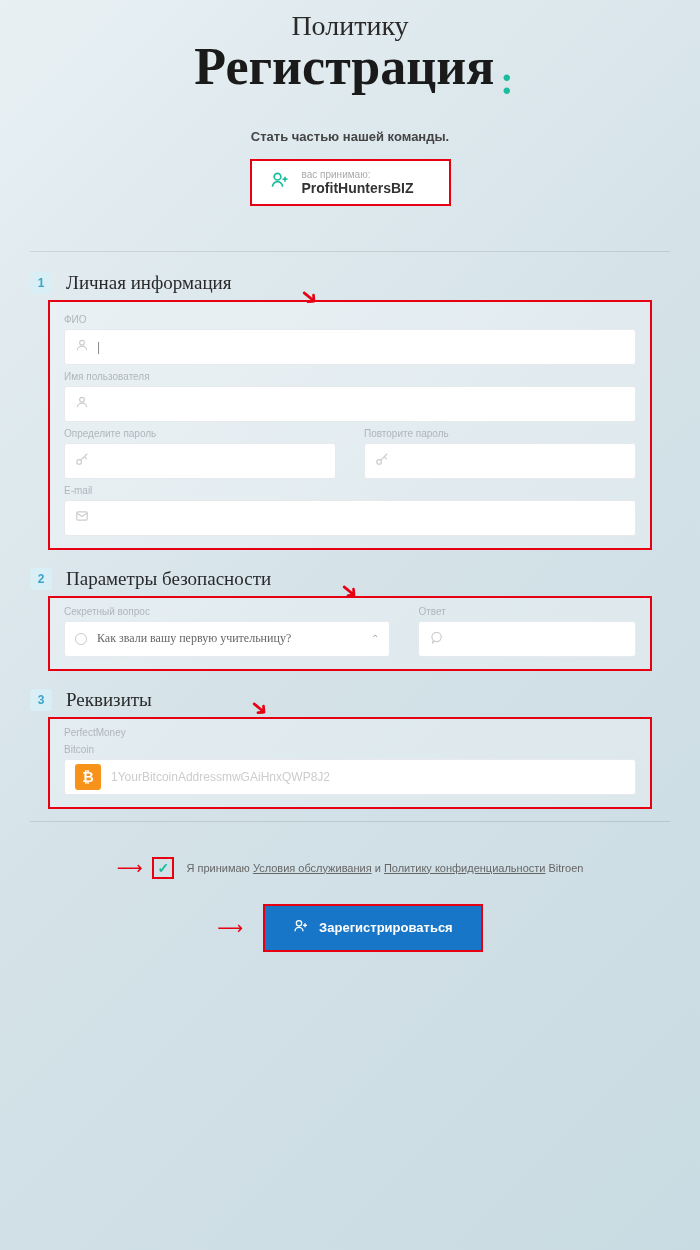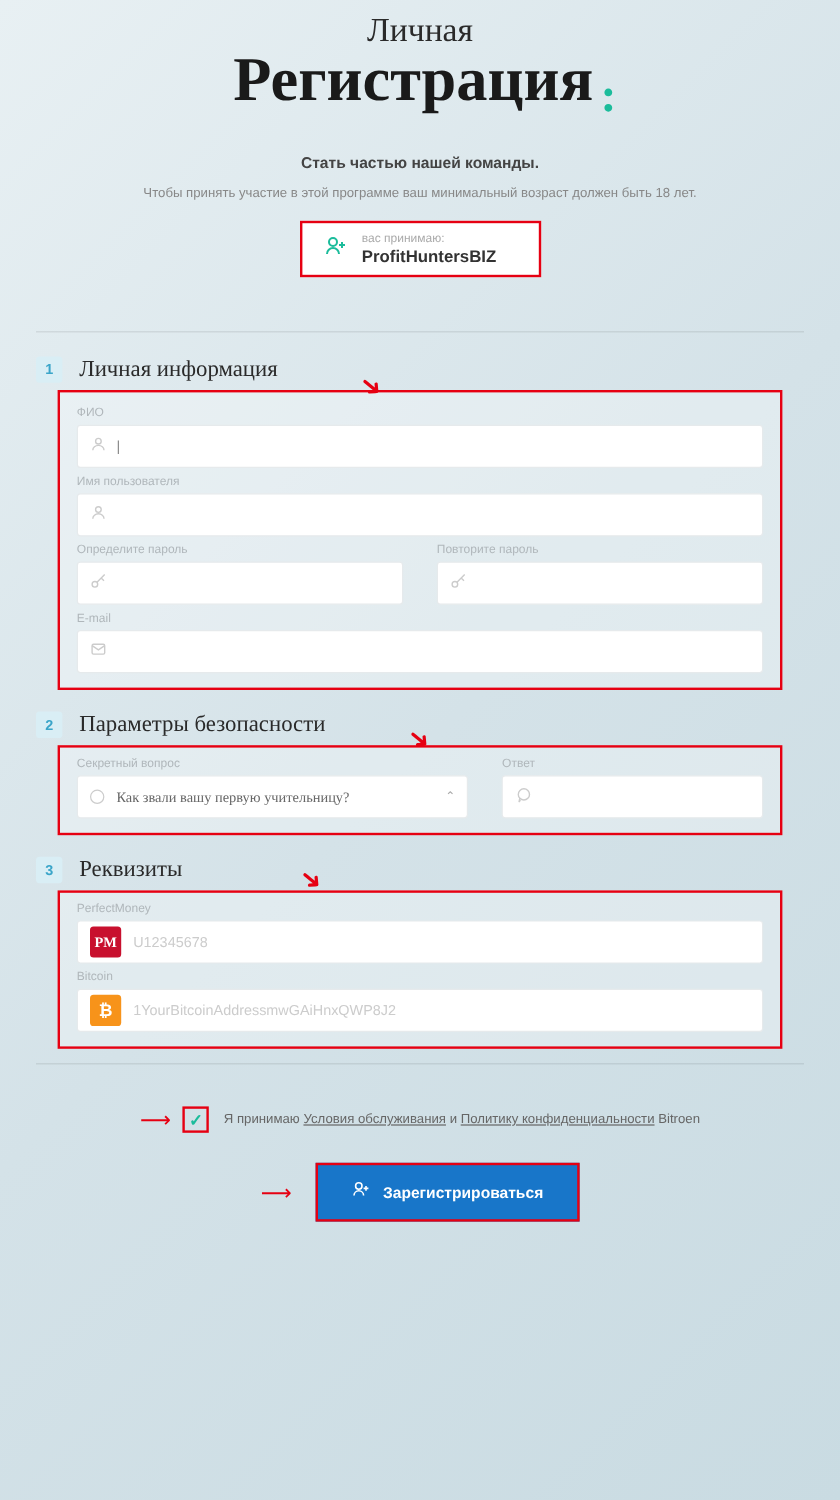--- a/index.html
+++ b/index.html
@@ -233,27 +233,26 @@
       font-size: 16px;
     }
     .first-field { margin-top: 0; }
     .circ { display:inline-block; width:12px; height:12px; border:1px solid #ccc; border-radius:50%; margin-right:10px;}
   </style>
 </head>
 <body>
 
 <div class="content">
   <div class="header">
-    <div class="header-subtitle">Личная</div>
+    <div class="header-subtitle">Политику</div>
     <div>
       <span class="header-title">Регистрация</span>
       <span class="accent-dots">&nbsp;:</span>
     </div>
     <div class="tagline">Стать частью нашей команды.</div>
-    <div class="age-note">Чтобы принять участие в этой программе ваш минимальный возраст должен быть 18 лет.</div>
     <div class="invite-box">
       <span class="invite-icon">
         <svg width="20" height="20" viewBox="0 0 24 24" fill="none" stroke="#1bbc9b" stroke-width="2">
             <circle cx="9" cy="8" r="4"></circle>
             <path d="M3 20c0-3.3 2.7-6 6-6s6 2.7 6 6"></path>
             <line x1="18" y1="8" x2="18" y2="14"></line>
             <line x1="15" y1="11" x2="21" y2="11"></line>
           </svg>
       </span>
       <span class="invite-text">
@@ -372,24 +371,20 @@
   <div style="position:relative">
     <div class="section-head">
       <div class="step-num">3</div>
       <div class="section-title">Реквизиты</div>
     </div>
     <span class="diag-arrow" style="top:6px; left:250px; transform:rotate(40deg);">➜</span>
   </div>
 
   <div class="form-block" style="padding:8px 14px 12px;">
     <label class="field-label first-field">PerfectMoney</label>
-    <div class="input-wrap">
-      <span class="pm-badge">PM</span>
-      <input class="input-el" placeholder="U12345678" style="">
-    </div>
     <label class="field-label">Bitcoin</label>
     <div class="input-wrap">
       <span class="btc-badge">₿</span>
       <input class="input-el" placeholder="1YourBitcoinAddressmwGAiHnxQWP8J2" style="">
     </div>
   </div>
 
   <div class="divider" style="margin-top:12px;"></div>
 
   <div class="terms-row">

